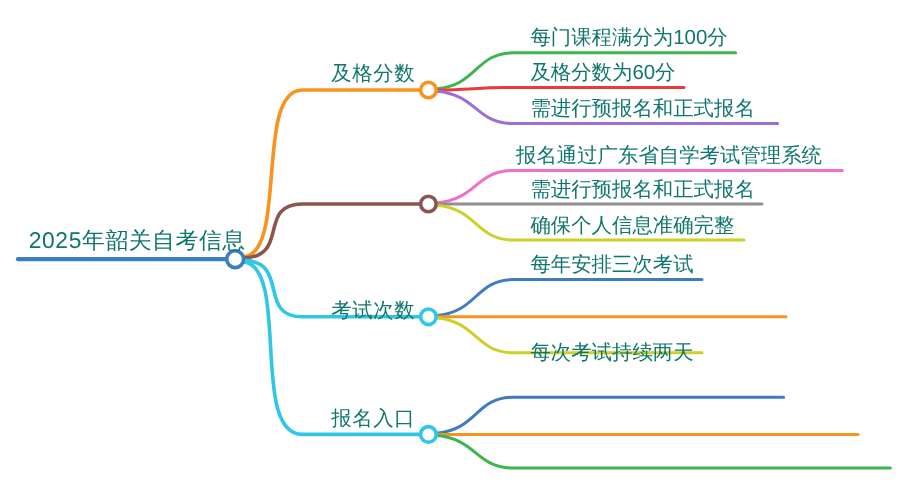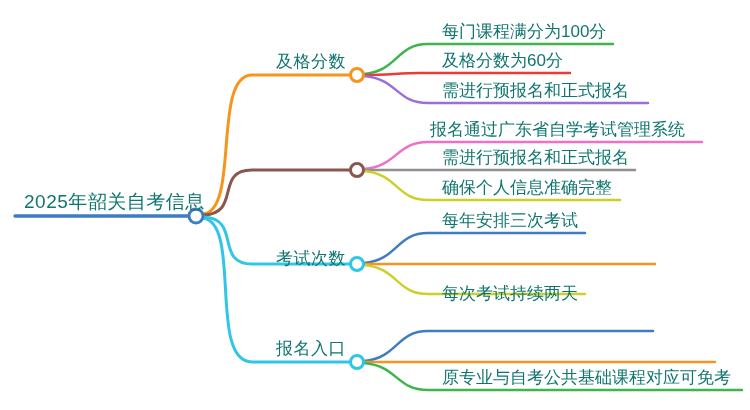--- a/index.html
+++ b/index.html
@@ -78,15 +78,14 @@
   <div class="label leaf-label" style="left:442px;top:50px;text-align:right;">及格分数为60分</div>
   <div class="label leaf-label" style="left:442px;top:80px;">需进行预报名和正式报名</div>
 
   <div class="label leaf-label" style="left:430px;top:119px;">报名通过广东省自学考试管理系统</div>
   <div class="label leaf-label" style="left:442px;top:147px;">需进行预报名和正式报名</div>
   <div class="label leaf-label" style="left:442px;top:177px;">确保个人信息准确完整</div>
 
   <div class="label leaf-label" style="left:442px;top:210px;">每年安排三次考试</div>
   <div class="label leaf-label" style="left:442px;top:283px;">每次考试持续两天</div>
 
-  <div class="label leaf-label" style="left:442px;top:367px;">原专业与自考公共基础课程对应可免考</div>
 
 </div>
 
 </body></html>

